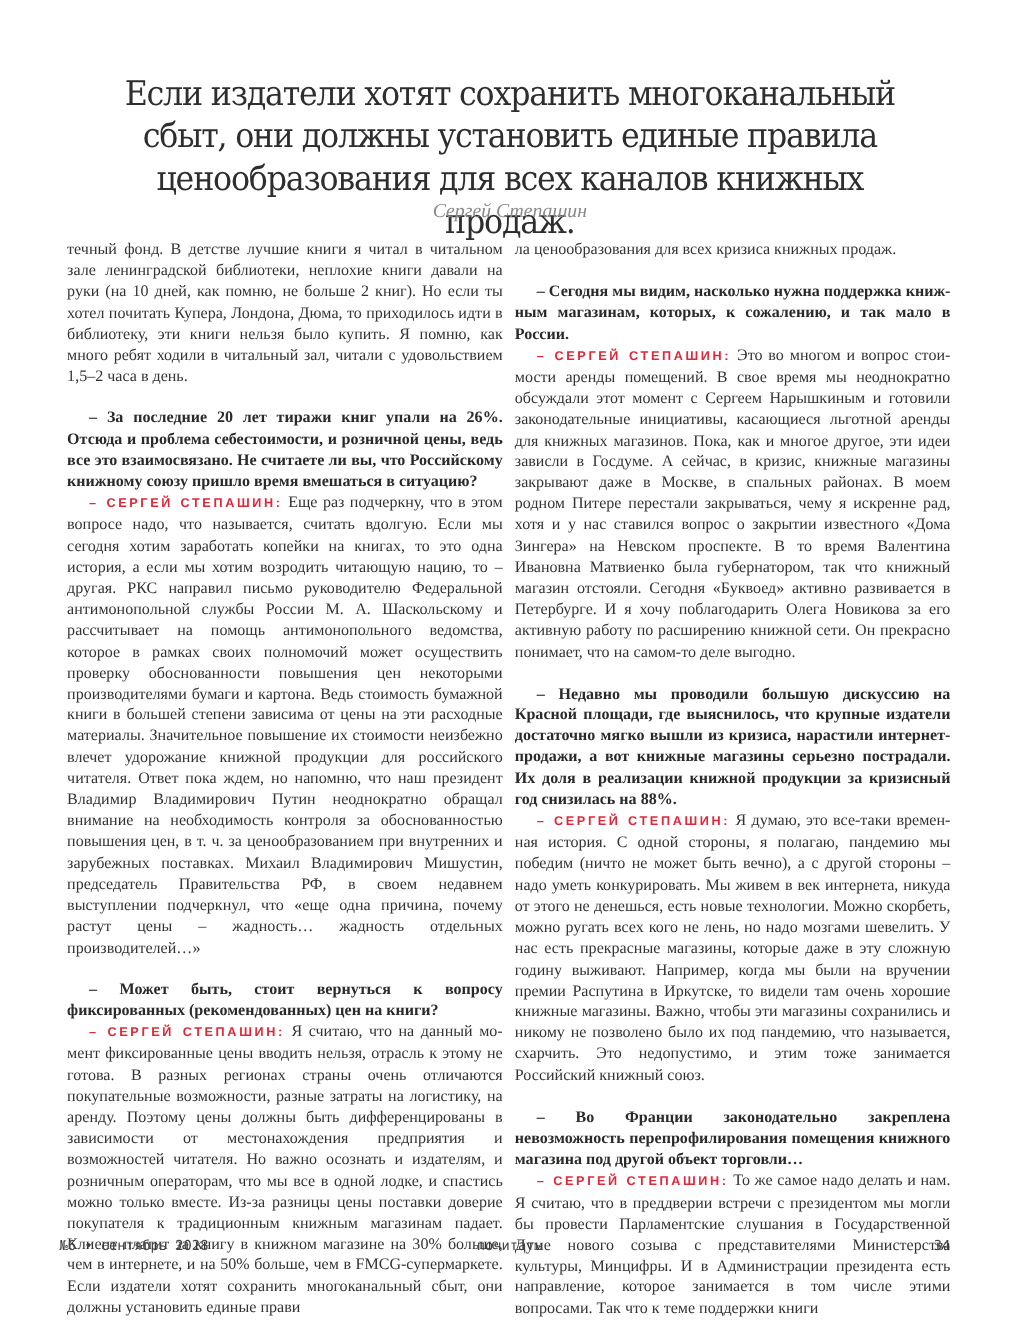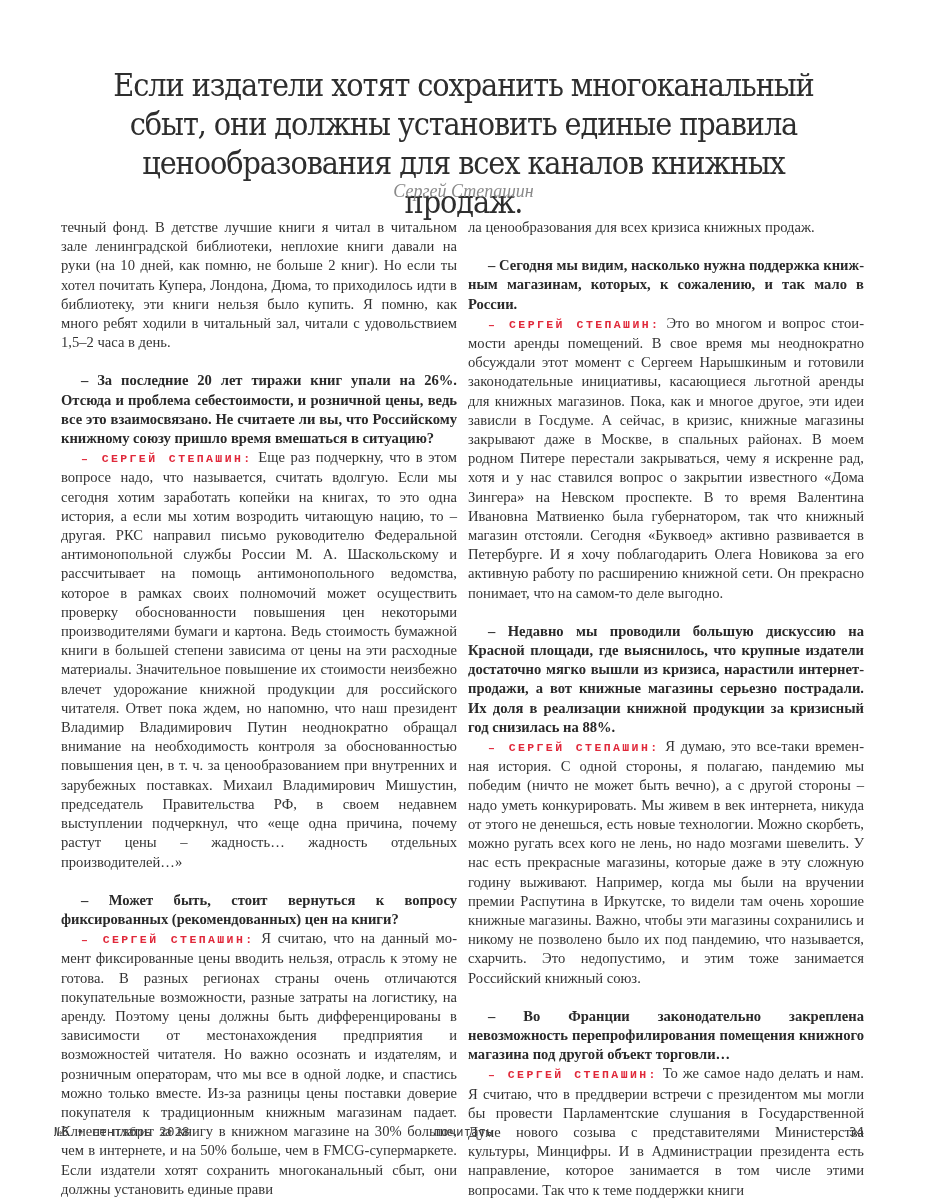--- a/index.html
+++ b/index.html
@@ -30,21 +30,21 @@
       text-align: justify;
       hyphens: manual;
     }
     .col-left { left: 61px; }
     .col-right { left: 468px; }
     .col p { margin: 0; text-indent: 0; }
     .col p.indent { text-indent: 20px; }
     .col p.gap { margin-top: 19px; }
     .question { font-weight: bold; color: #2a2a2a; }
     .speaker {
-      font-family: Liberation Mono, monospace;
+      font-family: Liberation Sans, sans-serif;
       font-weight: bold; color: #e0283a;
       font-size: 11.5px; letter-spacing: 2.4px;
     }
     .footer {
       position: absolute; top: 1124px; left: 0; width: 927px; height: 20px;
       font-family: "DejaVu Sans Mono", monospace;
       font-size: 12.5px; color: #444;
     }
     .footer .issue { position: absolute; left: 54px; }
     .footer .section { position: absolute; left: 0; width: 927px; text-align: center; }

